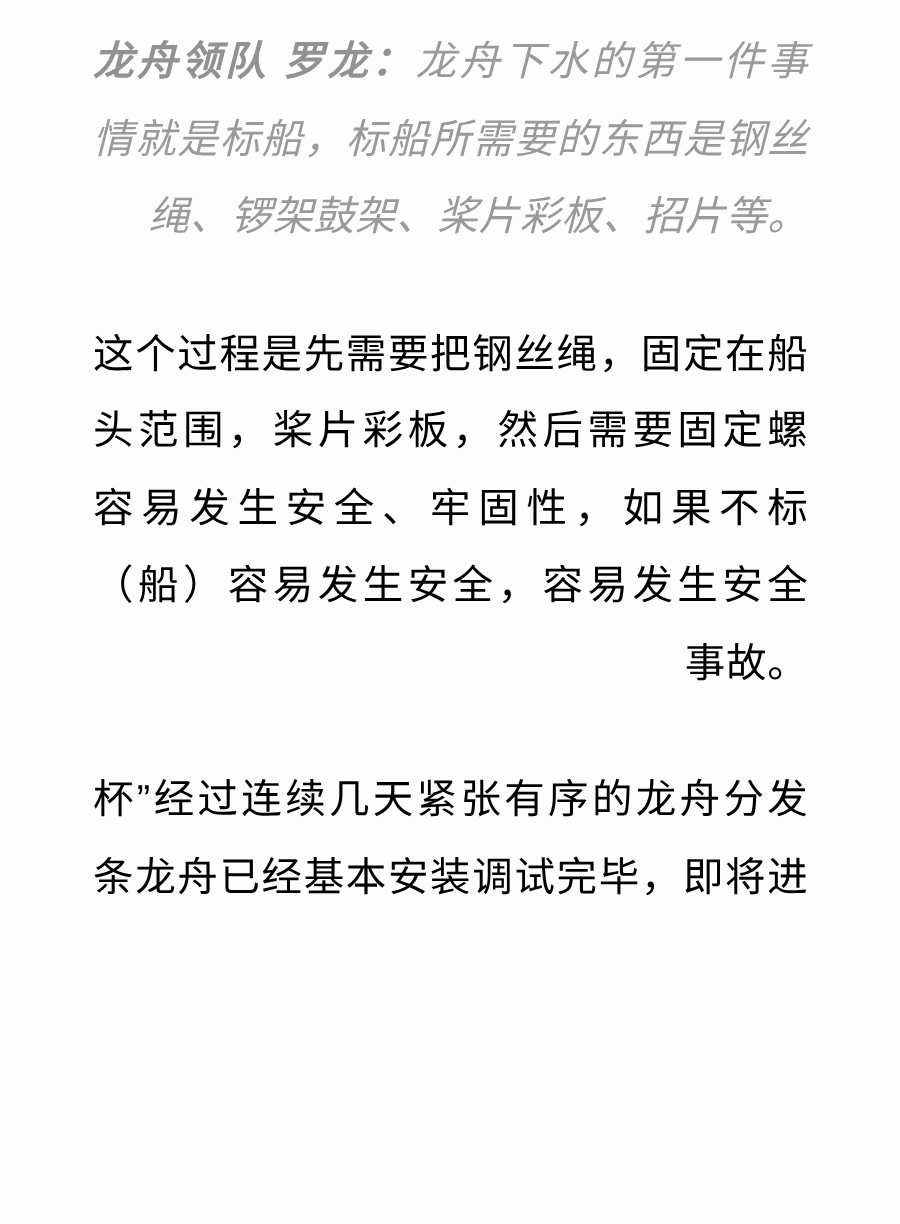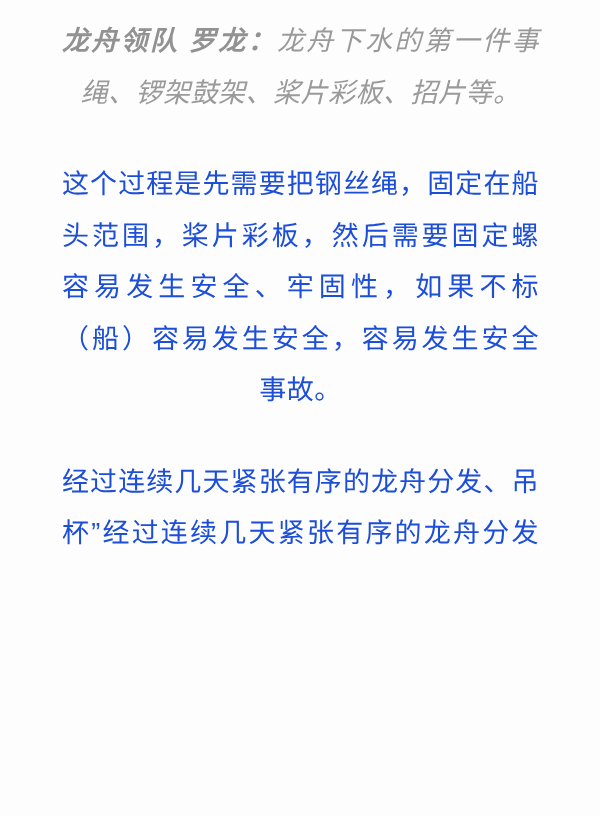--- a/index.html
+++ b/index.html
@@ -16,60 +16,61 @@
   .content {
     box-sizing: border-box;
     width: 600px;
     padding: 16px 61px 0 62px;
     border-radius: 19px;
   }
   .para {
     font-size: 27px;
     line-height: 51.5px;
     font-weight: 300;
-    color: #1d4ed8;
+    color: #000000;
     margin: 0 0 40px 0;
     letter-spacing: 0.5px;
   }
   .line {
     white-space: nowrap;
     text-align: justify;
     text-align-last: justify;
     height: 51.5px;
     overflow: visible;
   }
   .line.last {
-    text-align: center;
+    text-align: right;
     text-align-last: auto;
   }
   .quote {
     color: #9a9a9a;
     font-style: italic;
   }
   .quote .speaker {
     font-weight: 700;
     color: #929292;
   }
 </style>
 </head>
 <body>
 
 <div class="content">
 
   <div class="para quote">
     <div class="line"><span class="speaker">龙舟领队 罗龙：</span><span>龙舟下水的第一件事</span></div>
+    <div class="line">情就是标船，标船所需要的东西是钢丝</div>
     <div class="line last">绳、锣架鼓架、桨片彩板、招片等。</div>
   </div>
 
   <div class="para">
     <div class="line">这个过程是先需要把钢丝绳，固定在船</div>
     <div class="line">头范围，桨片彩板，然后需要固定螺</div>
     <div class="line">容易发生安全、牢固性，如果不标</div>
     <div class="line">（船）容易发生安全，容易发生安全</div>
     <div class="line last">事故。</div>
   </div>
 
   <div class="para">
-    <div class="line">经过连续几天紧张有序的龙舟分发、吊</div>
     <div class="line">杯”经过连续几天紧张有序的龙舟分发</div>
+    <div class="line">条龙舟已经基本安装调试完毕，即将进</div>
   </div>
 
 </div>
 
 </body></html>

